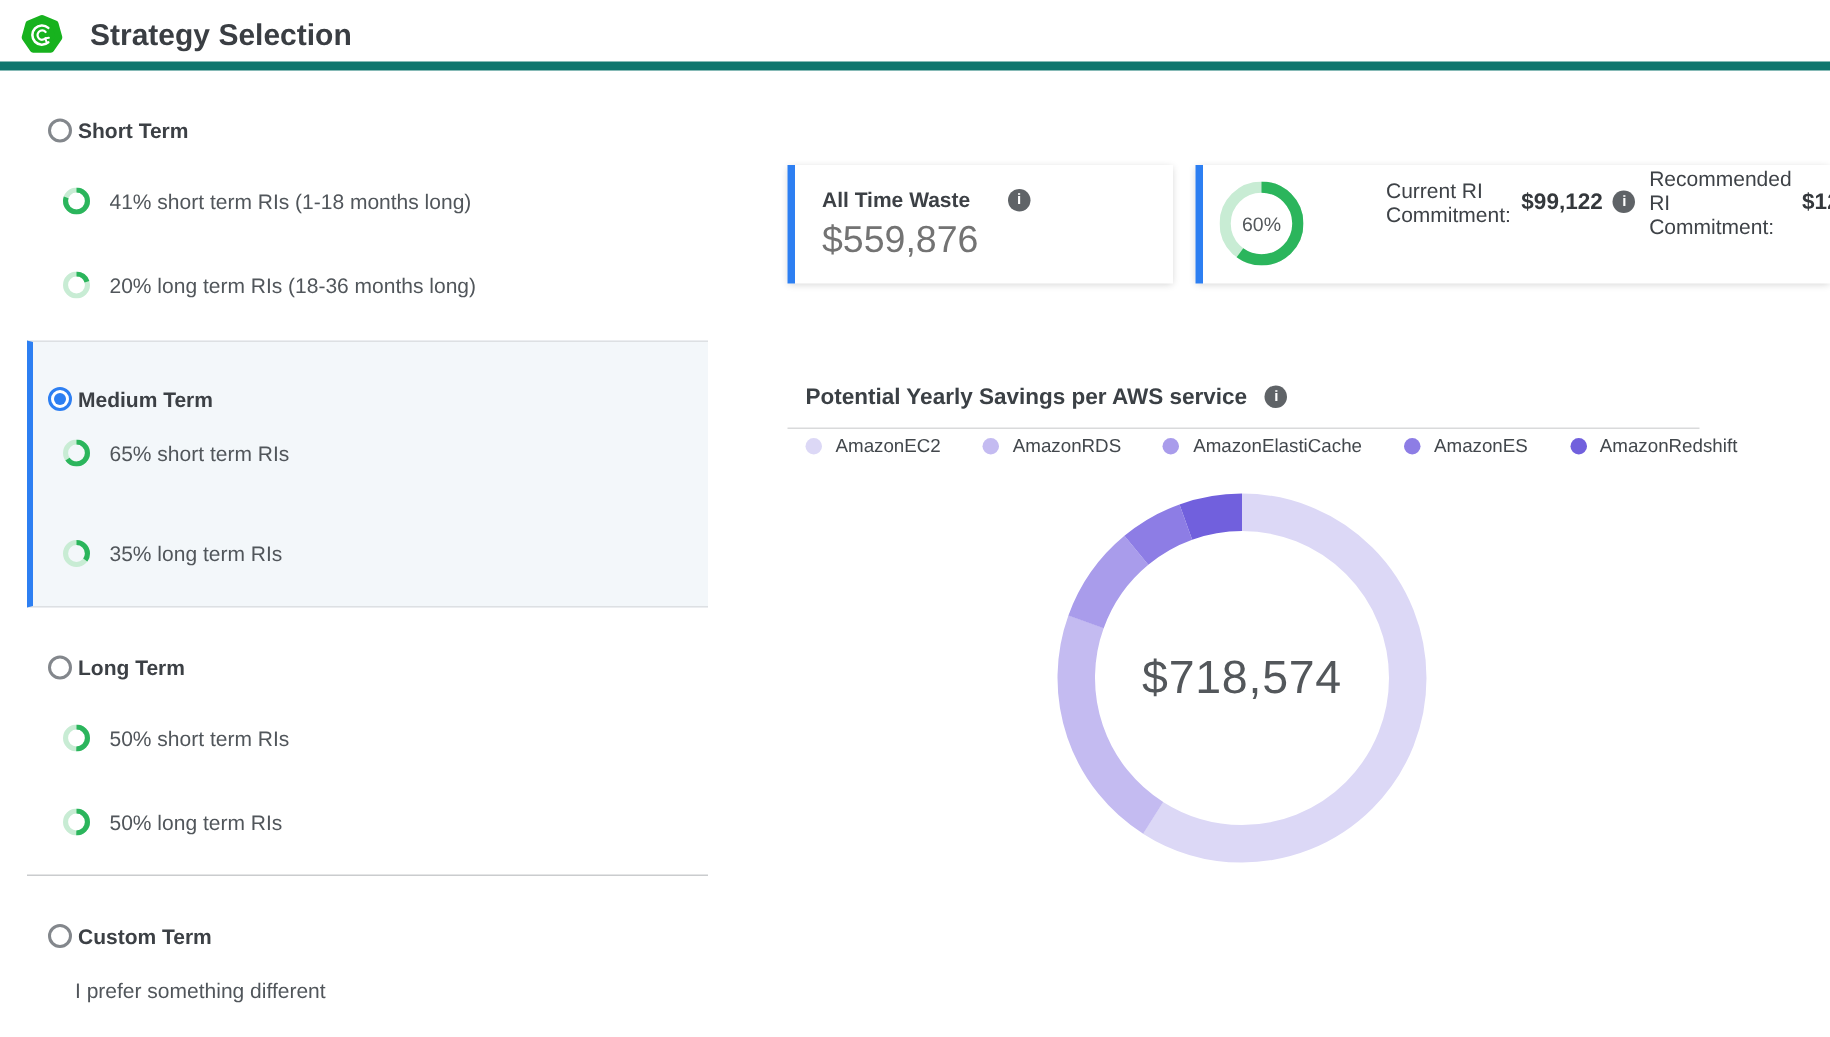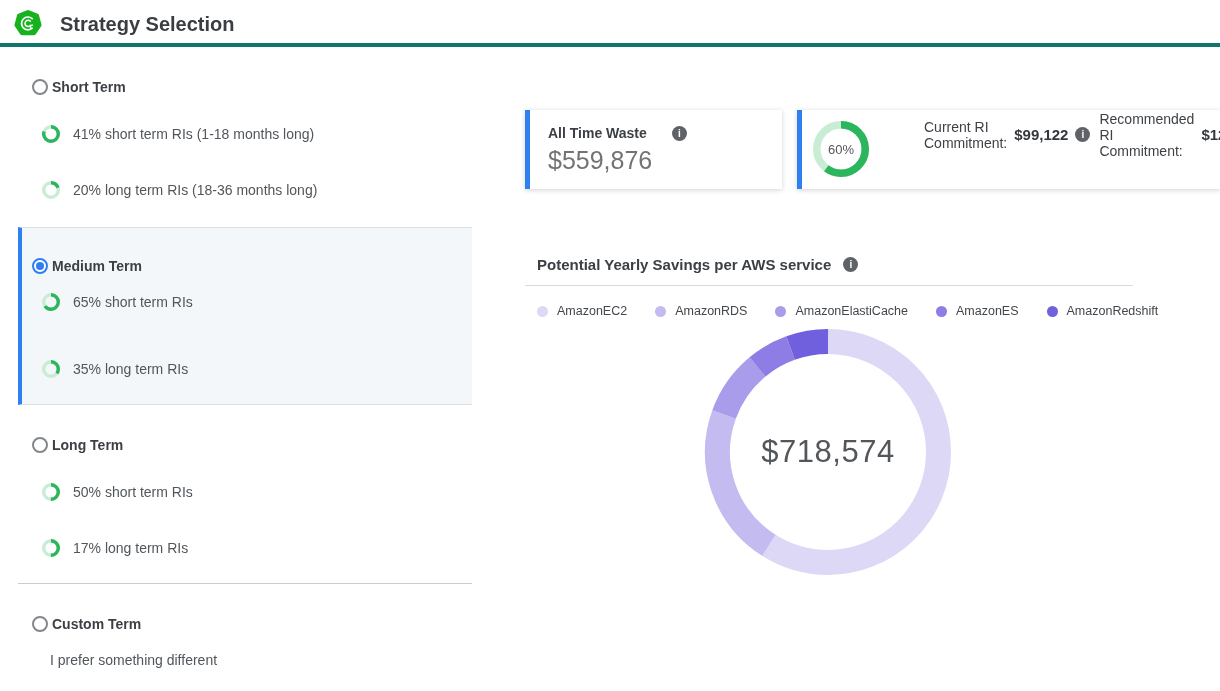--- a/index.html
+++ b/index.html
@@ -1,21 +1,21 @@
 <!DOCTYPE html>
 <html><head>
 <meta charset="utf-8">
 <style>
   * { margin:0; padding:0; box-sizing:border-box; }
   html,body { width:1220px; height:691px; background:#fff; overflow:hidden;
     font-family:"Liberation Sans", sans-serif; color:#3c4045; }
 
   
   .header { position:absolute; top:0; left:0; width:1220px; height:47px;
-    border-bottom:4px solid #0f766e; background:#fff; }
+    border-bottom:6px solid #0f766e; background:#fff; }
   .logo { position:absolute; left:13px; top:9px; width:30px; height:30px; }
   .page-title { position:absolute; left:60px; top:13px; font-size:20px; font-weight:700; color:#3a3e43; }
 
   
   .left-panel { position:absolute; left:18px; top:60px; width:454px; height:631px; }
   .opt-row { position:absolute; left:14px; height:20px; display:flex; align-items:center; gap:4px; cursor:pointer; }
   .sub-row { position:absolute; left:24px; height:18px; display:flex; align-items:center; gap:13px; }
   .opt-label { font-size:14px; font-weight:700; color:#3c4045; }
   .sub-label { font-size:14px; color:#51565b; }
   .desc-row { position:absolute; left:32px; height:18px; display:flex; align-items:center; font-size:14px; color:#51565b; }
@@ -43,21 +43,21 @@
   .gauge-label { position:absolute; inset:0; display:flex; align-items:center; justify-content:center;
     font-size:13px; color:#54585c; }
   .commit-col { position:absolute; left:122px; top:14px; display:flex; flex-direction:row; gap:9px; }
   .commit-row { display:flex; align-items:center; gap:7px; font-size:14px; color:#3e4247; height:21px; }
   .commit-row b { font-size:15px; color:#34383c; }
 
   
   .chart-title-row { position:absolute; left:537px; top:256px; display:flex; align-items:center; gap:12px; }
   .chart-title { font-size:15px; font-weight:700; color:#3b4045; }
   .chart-divider { position:absolute; left:525px; top:285px; width:608px; height:1px; background:#d9dadb; }
-  .legend { position:absolute; left:537px; top:304px; display:flex; align-items:center; gap:28px; }
+  .legend { position:absolute; left:537px; top:290px; display:flex; align-items:center; gap:28px; }
   .legend-item { display:flex; align-items:center; gap:9px; cursor:pointer; }
   .legend-dot { width:11px; height:11px; border-radius:50%; }
   .legend-text { font-size:12.5px; color:#42474c; }
   .donut-wrap { position:absolute; left:703px; top:327px; width:250px; height:250px; }
   .donut-center { position:absolute; inset:0; display:flex; align-items:center; justify-content:center;
     font-size:31px; color:#53575b; letter-spacing:0.5px; }
 </style>
 </head>
 <body>
 
@@ -122,21 +122,21 @@
           <circle cx="9" cy="9" r="7.3" fill="none" stroke="#c8ecd4" stroke-width="3.4"></circle>
           <circle cx="9" cy="9" r="7.3" fill="none" stroke="#2bb55c" stroke-width="3.4" stroke-dasharray="22.933626371205488 45.867252742410976" transform="rotate(-90 9 9)"></circle>
         </svg></span>
     <span class="sub-label">50% short term RIs</span>
   </div>
   <div class="sub-row" style="top:479px">
     <span class="ring"><svg width="18" height="18" viewBox="0 0 18 18">
           <circle cx="9" cy="9" r="7.3" fill="none" stroke="#c8ecd4" stroke-width="3.4"></circle>
           <circle cx="9" cy="9" r="7.3" fill="none" stroke="#2bb55c" stroke-width="3.4" stroke-dasharray="22.933626371205488 45.867252742410976" transform="rotate(-90 9 9)"></circle>
         </svg></span>
-    <span class="sub-label">17% long term RIs</span>
+    <span class="sub-label">50% long term RIs</span>
   </div>
 
   <div class="panel-divider"></div>
 
   <div class="opt-row" style="top:554px">
     <span class="radio"></span>
     <span class="opt-label">Custom Term</span>
   </div>
   <div class="desc-row" style="top:591px">I prefer something different</div>
 </div>

